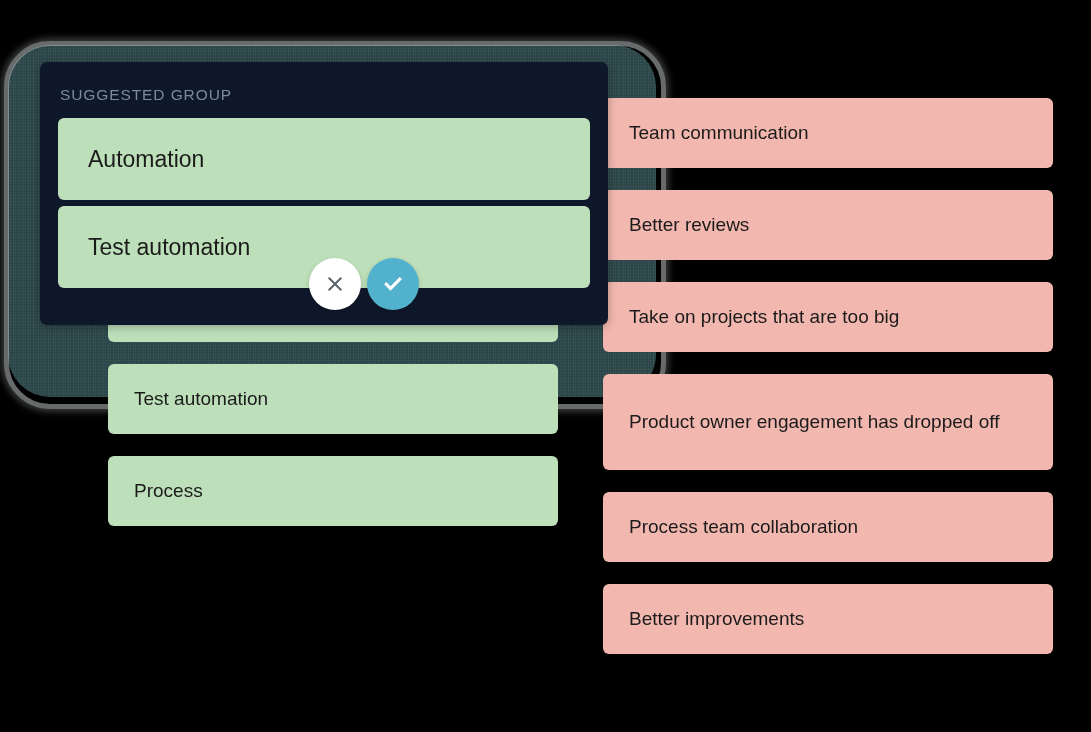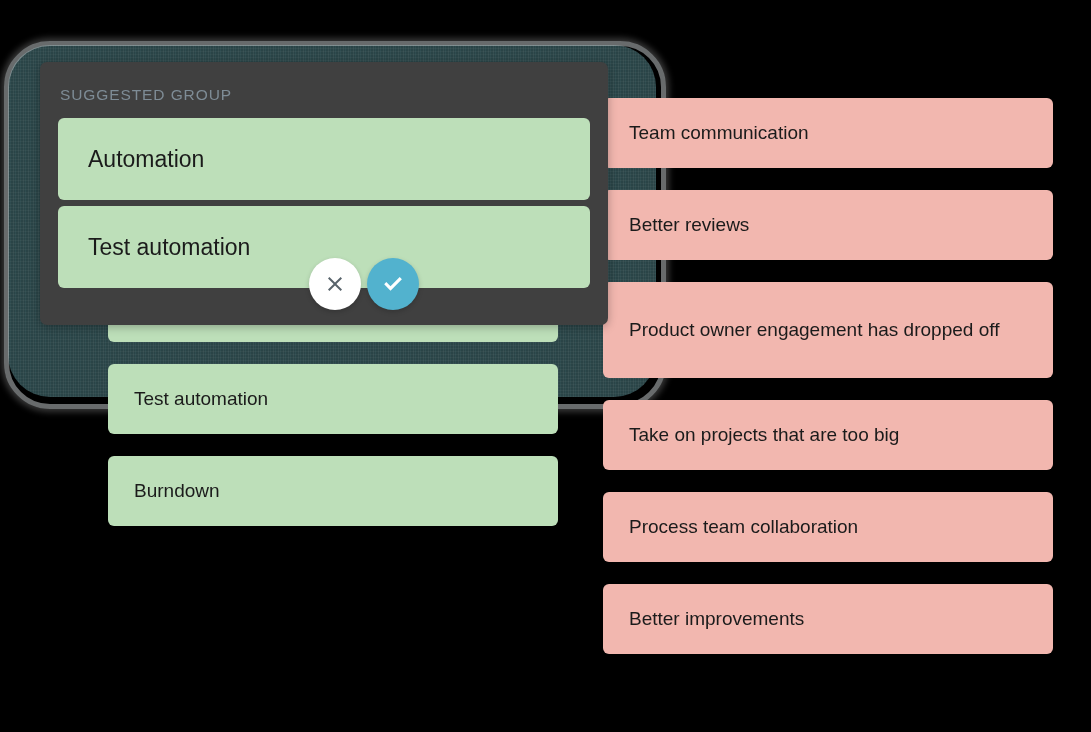--- a/index.html
+++ b/index.html
@@ -79,21 +79,21 @@
   .card.pink  { background: #f2b7af; min-height: 70px; }
   .card.tall  { min-height: 96px; }
 
   
   .modal {
     position: absolute;
     left: 40px;
     top: 62px;
     width: 568px;
     height: 263px;
-    background: #404040;
+    background: #0f172a;
     border-radius: 7px;
     box-sizing: border-box;
     padding: 18px 18px 0 18px;
     box-shadow: 0 2px 10px rgba(0,0,0,0.28);
   }
   .modal-title {
     font-size: 15.5px;
     letter-spacing: 0.9px;
     color: #7e8c96;
     margin: 6px 0 14px 2px;
@@ -150,36 +150,36 @@
     <div class="card green">
       <span>Test automation</span>
     </div>
     <div class="card green">
       <span>Automation</span>
     </div>
     <div class="card green">
       <span>Test automation</span>
     </div>
     <div class="card green">
-      <span>Burndown</span>
+      <span>Process</span>
     </div>
   </div>
 
   <div class="col-pink">
     <div class="card pink">
       <span>Team communication</span>
     </div>
     <div class="card pink">
       <span>Better reviews</span>
+    </div>
+    <div class="card pink">
+      <span>Take on projects that are too big</span>
     </div>
     <div class="card pink tall">
       <span>Product owner engagement has dropped off</span>
-    </div>
-    <div class="card pink">
-      <span>Take on projects that are too big</span>
     </div>
     <div class="card pink">
       <span>Process team collaboration</span>
     </div>
     <div class="card pink">
       <span>Better improvements</span>
     </div>
   </div>
 
   <div class="modal">

